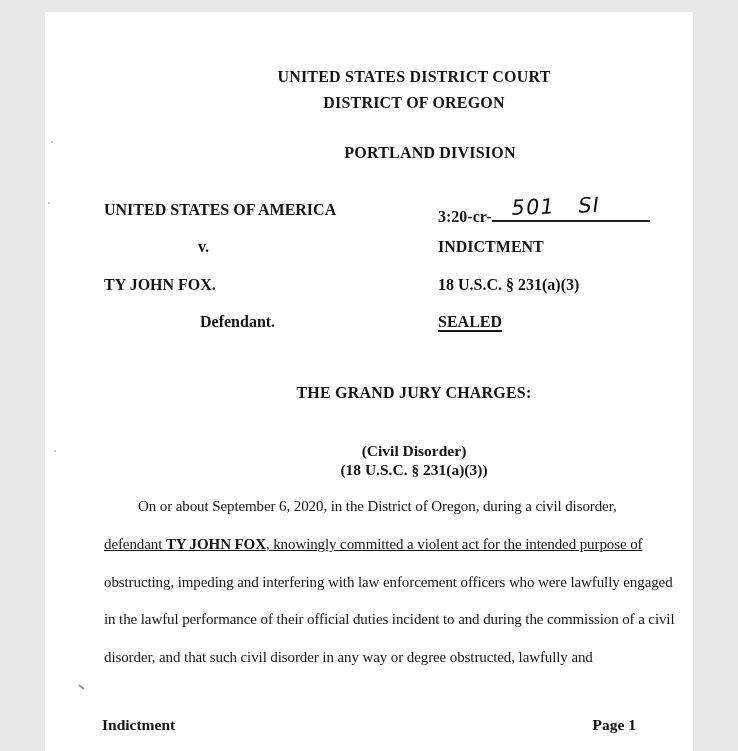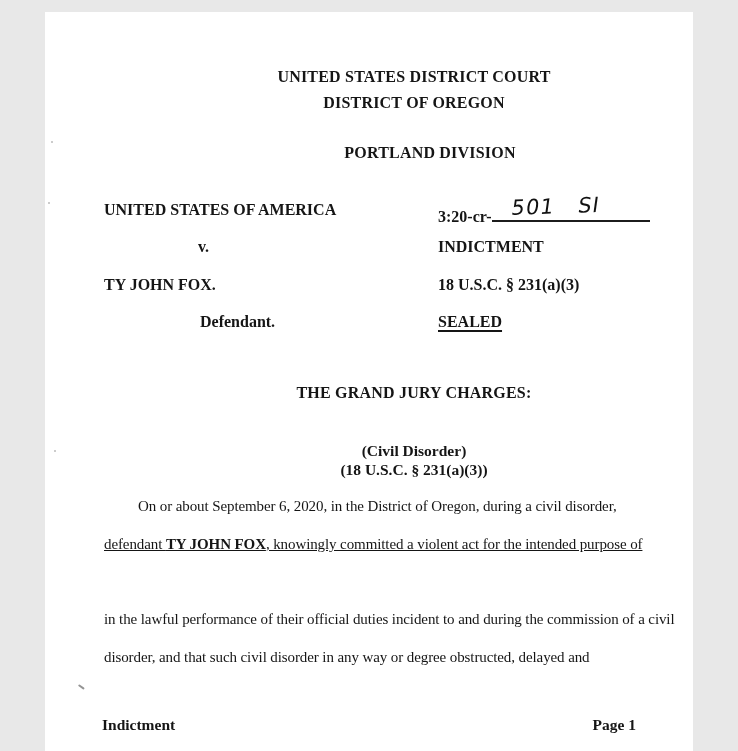--- a/index.html
+++ b/index.html
@@ -159,19 +159,20 @@
     <div class="cap-item underlined" style="top:300px; left:0;">SEALED</div>
   </div>
 
   <div class="centered-line" style="top:371px;">THE GRAND JURY CHARGES:</div>
 
   <div class="count-line" style="top:429px;">(Civil Disorder)</div>
   <div class="count-line" style="top:448px;">(18 U.S.C. § 231(a)(3))</div>
 
   <div class="body-line first" style="top:485px;">On or about September 6, 2020, in the District of Oregon, during a civil disorder,</div>
   <div class="body-line" style="top:523px;text-decoration:underline;"><span>defendant </span><span class="bold-inline">TY JOHN FOX</span><span>, knowingly committed a violent act for the intended purpose of</span></div>
+  <div class="body-line" style="top:561px;">obstructing, impeding and interfering with law enforcement officers who were lawfully engaged</div>
   <div class="body-line" style="top:598px;">in the lawful performance of their official duties incident to and during the commission of a civil</div>
-  <div class="body-line" style="top:636px;">disorder, and that such civil disorder in any way or degree obstructed, delayed and</div>
+  <div class="body-line" style="top:636px;">disorder, and that such civil disorder in any way or degree obstructed, lawfully and</div>
 
   <div class="footer-left">Indictment</div>
   <div class="footer-right">Page 1</div>
 
 </div>
 
 </body></html>

